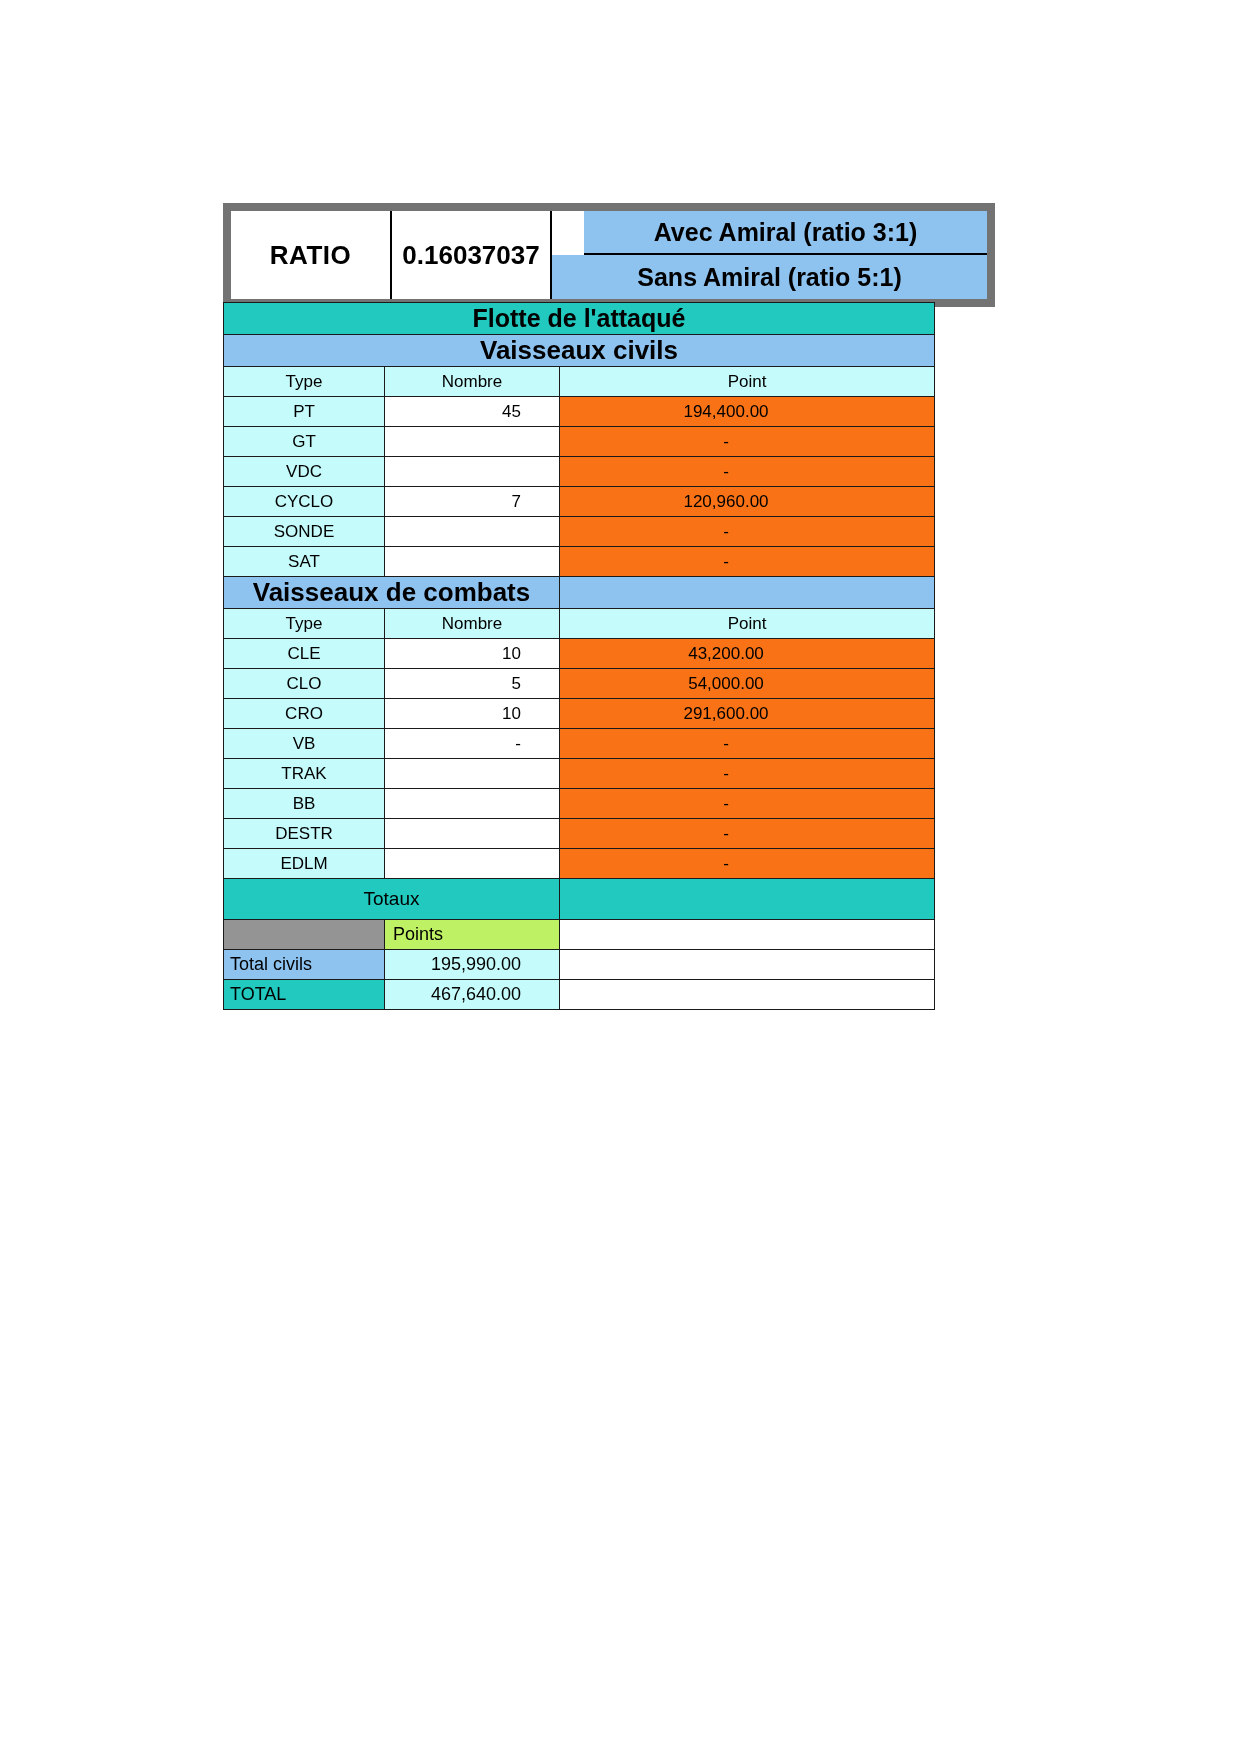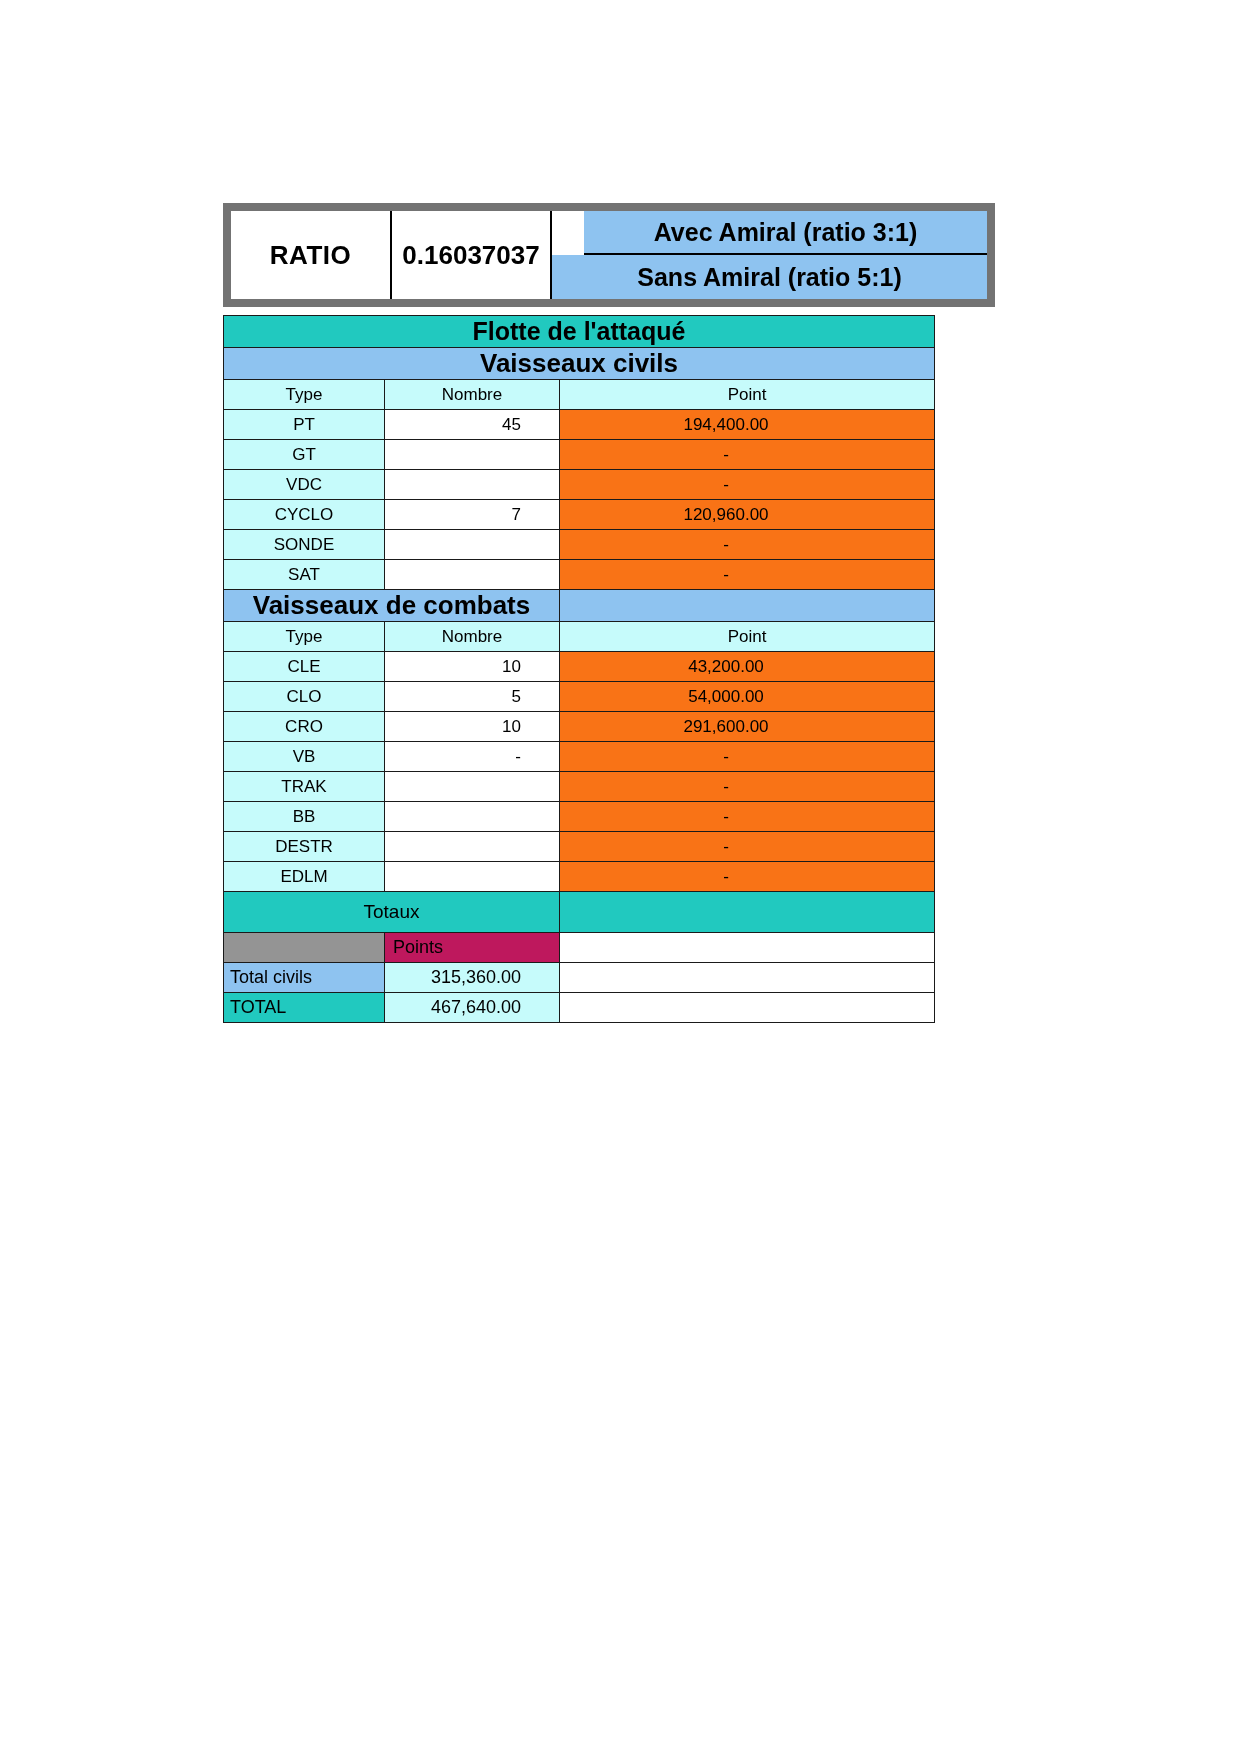--- a/index.html
+++ b/index.html
@@ -65,21 +65,21 @@
   }
   .ratio-note.first {
     border-bottom: 2px solid #000;
     margin-left: 32px;
   }
 
   
   .fleet-table {
     position: absolute;
     left: 223px;
-    top: 315px;
+    top: 302px;
     width: 711px;
     border-collapse: collapse;
     table-layout: fixed;
   }
   .fleet-table td {
     border: 1.5px solid #1a1a1a;
     height: 30px;
     font-size: 17px;
     padding: 0 8px;
     box-sizing: border-box;
@@ -137,21 +137,21 @@
     padding: 9px;
   }
   .totaux-row td.blank-teal {
     background: #21c9bf;
   }
 
   .points-head td.gray-cell {
     background: #949494;
   }
   .points-head td.points-label {
-    background: #be185d;
+    background: #bef264;
     text-align: left;
     padding-left: 8px;
     font-size: 18px;
   }
   .points-head td.empty-white {
     background: #ffffff;
   }
 
   .total-row td.label-blue {
     background: #8ec3f0;
@@ -299,21 +299,21 @@
     </tr>
 
     <tr class="points-head">
       <td class="gray-cell"></td>
       <td class="points-label">Points</td>
       <td class="empty-white"></td>
     </tr>
 
     <tr class="total-row">
       <td class="label-blue">Total civils</td>
-      <td class="value-cell">315,360.00</td>
+      <td class="value-cell">195,990.00</td>
       <td class="empty-white"></td>
     </tr>
 
 
     <tr class="total-row">
       <td class="label-teal">TOTAL</td>
       <td class="value-cell">467,640.00</td>
       <td class="empty-white"></td>
     </tr>
 

